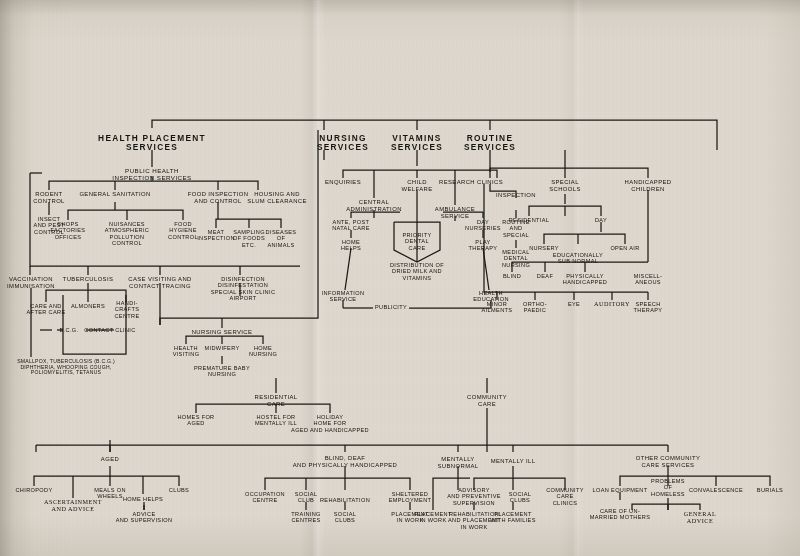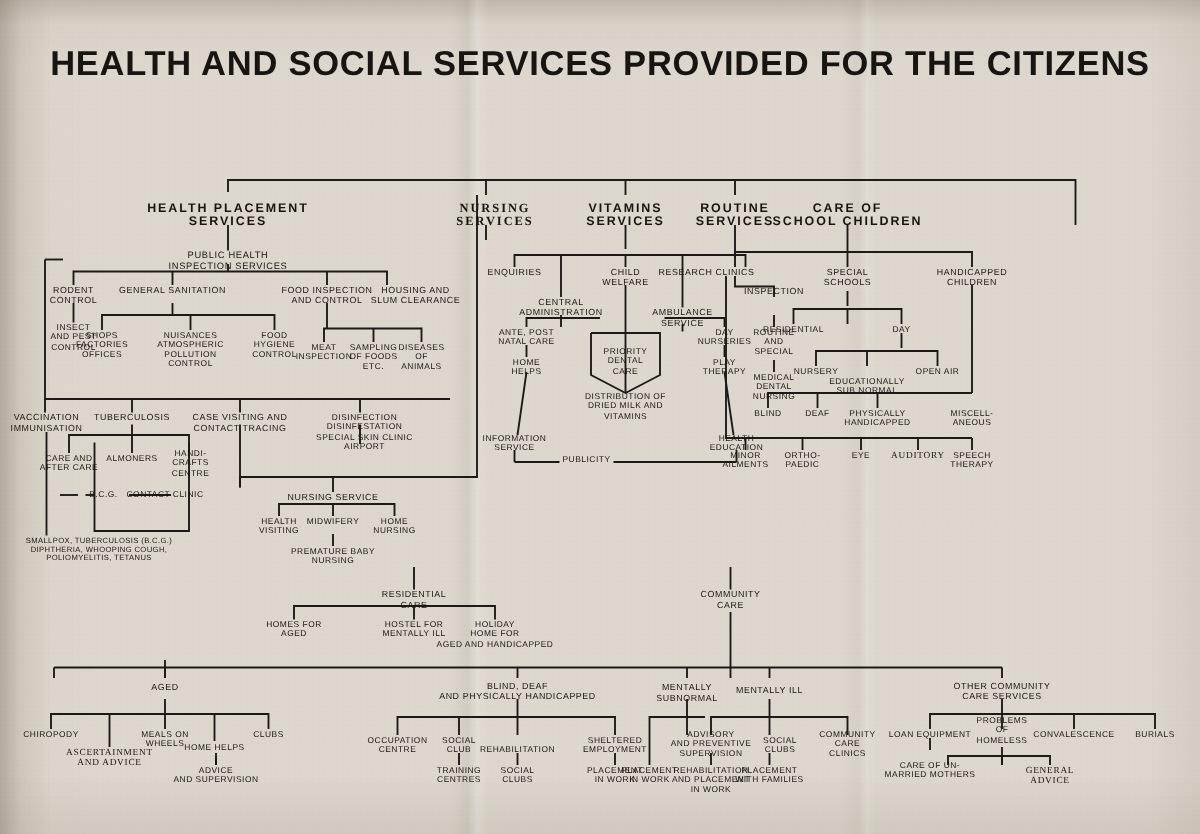--- a/index.html
+++ b/index.html
@@ -230,33 +230,30 @@
     <polyline points="620,486 620,476 770,476 770,486"></polyline>
     <line x1="668" y1="476" x2="668" y2="486"></line>
     <line x1="716" y1="476" x2="716" y2="486"></line>
     <line x1="620" y1="492" x2="620" y2="500"></line>
     <line x1="668" y1="498" x2="668" y2="510"></line>
     <polyline points="632,510 632,504 700,504 700,510"></polyline>
     <line x1="668" y1="504" x2="668" y2="510"></line>
   </svg>
 
   <div class="title-wrap">
-    <div class="t1">HEALTH AND SOCIAL SERVICES PROVIDED FOR THE CITIZENS</div>
   </div>
 
   <div class="node col-head" style="left:152px;top:134px;">HEALTH PLACEMENT
 SERVICES</div>
-  <div class="node col-head" style="left:330px;top:134px;font-family:Liberation Serif, serif;">NURSING
+  <div class="node col-head" style="left:343px;top:134px;">NURSING
 SERVICES</div>
   <div class="node col-head" style="left:417px;top:134px;">VITAMINS
 SERVICES</div>
   <div class="node col-head" style="left:490px;top:134px;">ROUTINE
 SERVICES</div>
-  <div class="node col-head" style="left:565px;top:134px;">CARE OF
-SCHOOL CHILDREN</div>
 
   <div class="node lvl1" style="left:152px;top:168px;">PUBLIC HEALTH
 INSPECTION SERVICES</div>
   <div class="node lvl2" style="left:49px;top:191px;">RODENT
 CONTROL</div>
   <div class="node lvl3" style="left:49px;top:216px;">INSECT
 AND PEST
 CONTROL</div>
   <div class="node lvl2" style="left:115px;top:191px;">GENERAL SANITATION</div>
   <div class="node lvl3" style="left:68px;top:221px;">SHOPS

